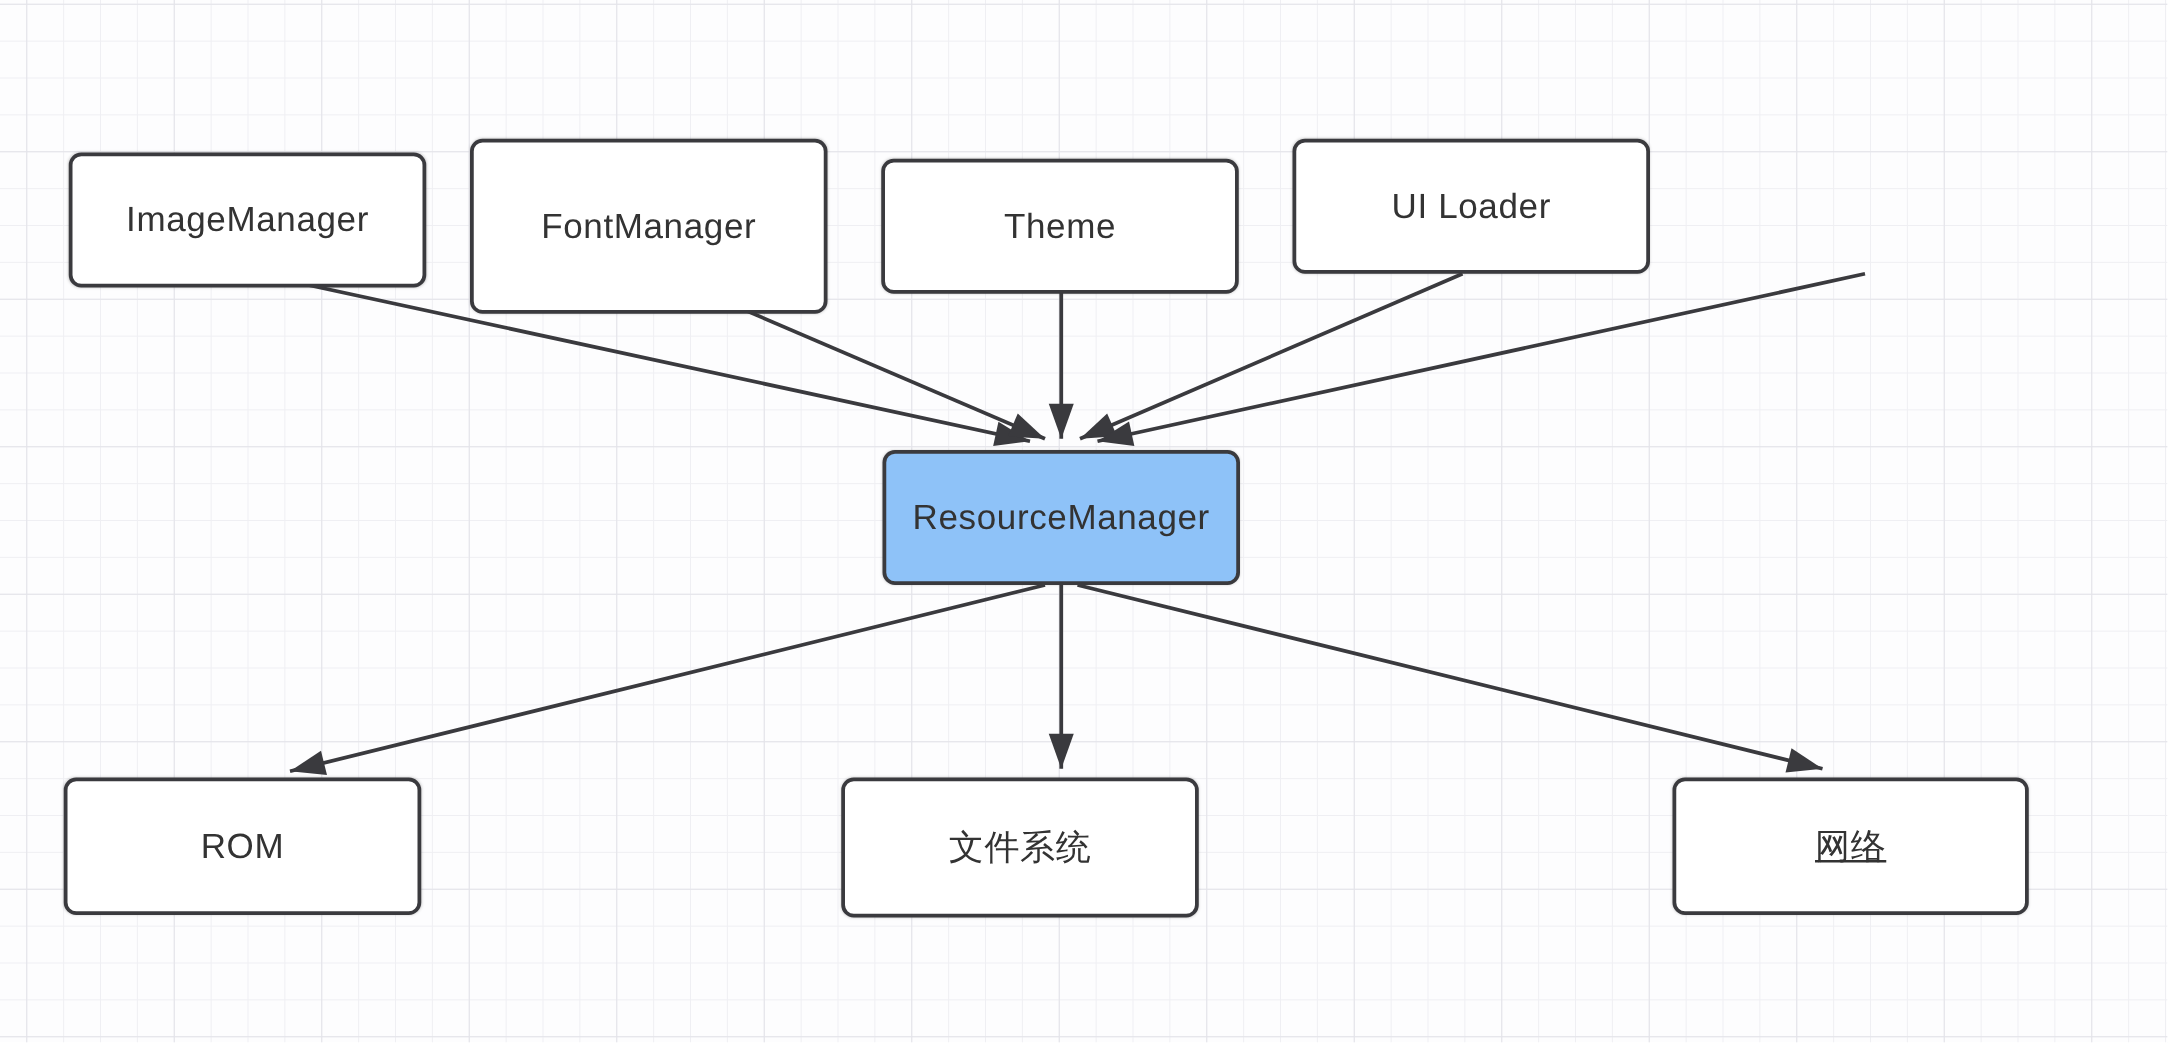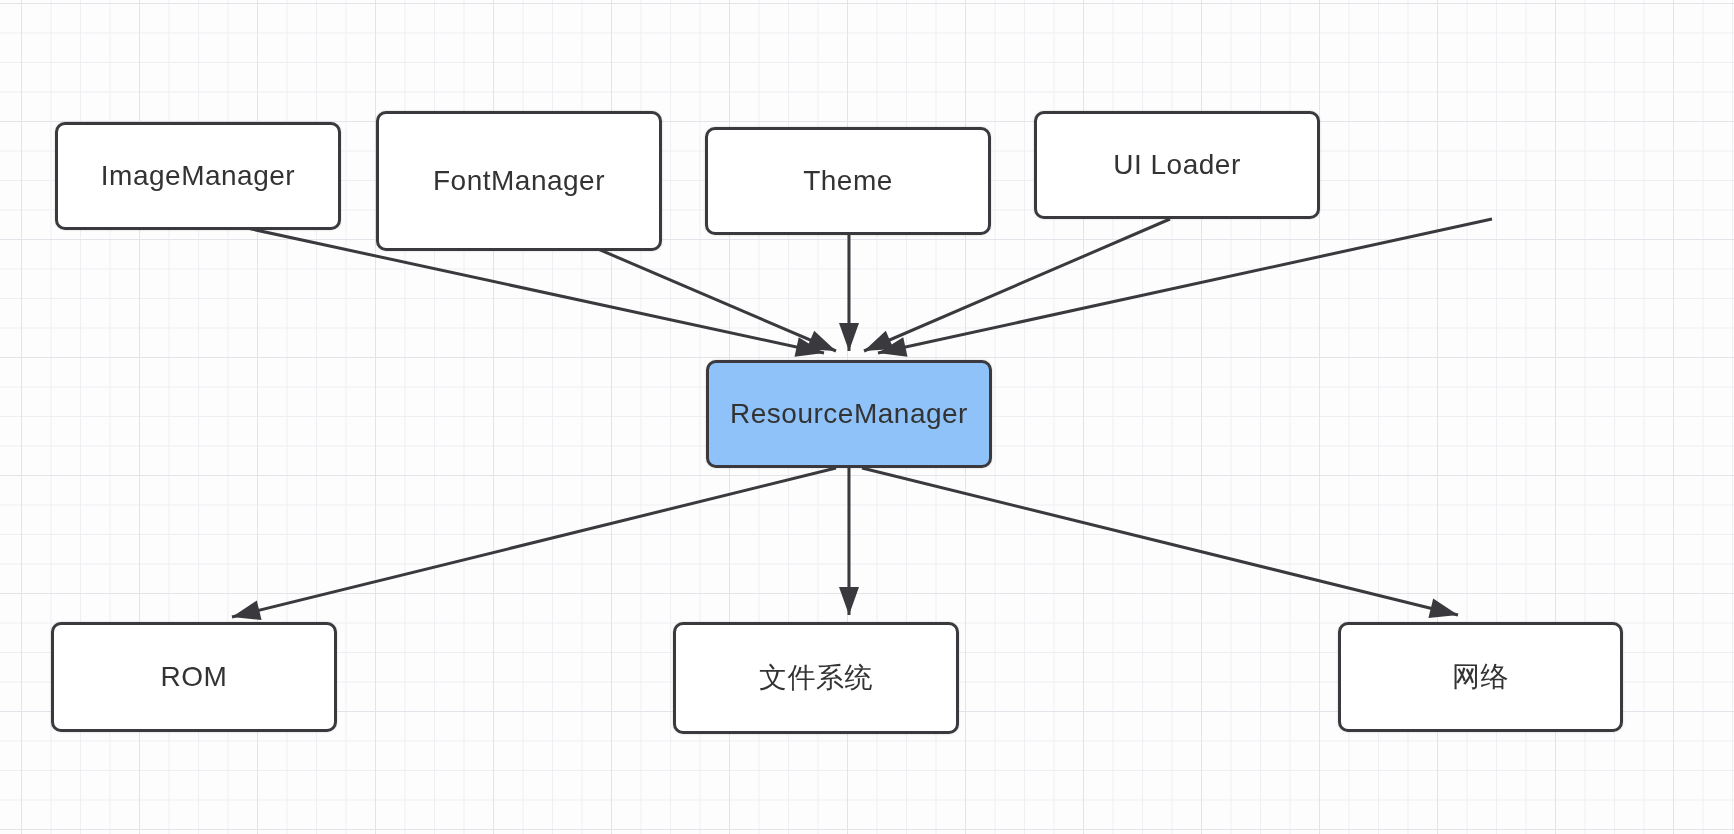--- a/index.html
+++ b/index.html
@@ -47,21 +47,21 @@
     background: #8ec2f8;
   }
   .n-image    { left:  55px; top: 122px; width: 286px; height: 108px; }
   .n-font     { left: 376px; top: 111px; width: 286px; height: 140px; }
   .n-theme    { left: 705px; top: 127px; width: 286px; height: 108px; }
   .n-uiloader { left:1034px; top: 111px; width: 286px; height: 108px; align-items: center; }
   .n-language { left:1354px; top: 111px; width: 286px; height: 108px; }
   .n-resource { left: 706px; top: 360px; width: 286px; height: 108px; }
   .n-rom      { left:  51px; top: 622px; width: 286px; height: 110px; }
   .n-fs       { left: 673px; top: 622px; width: 286px; height: 112px; }
-  .n-net      { left:1338px; top: 622px; width: 285px; height: 110px; }
+  .n-net      { left:1338px; top: 622px; width: 285px; height: 110px; text-decoration: underline; }
 </style>
 </head>
 <body>
 
 <div class="canvas">
 
   <svg class="edges" width="1734" height="834" viewBox="0 0 1734 834" xmlns="http://www.w3.org/2000/svg">
     <defs>
       <marker id="arrowhead" markerUnits="userSpaceOnUse" markerWidth="32" markerHeight="24" refX="30" refY="12" orient="auto">
         <path d="M2,2 L30,12 L2,22 Z" fill="#3a3a3e"></path>

